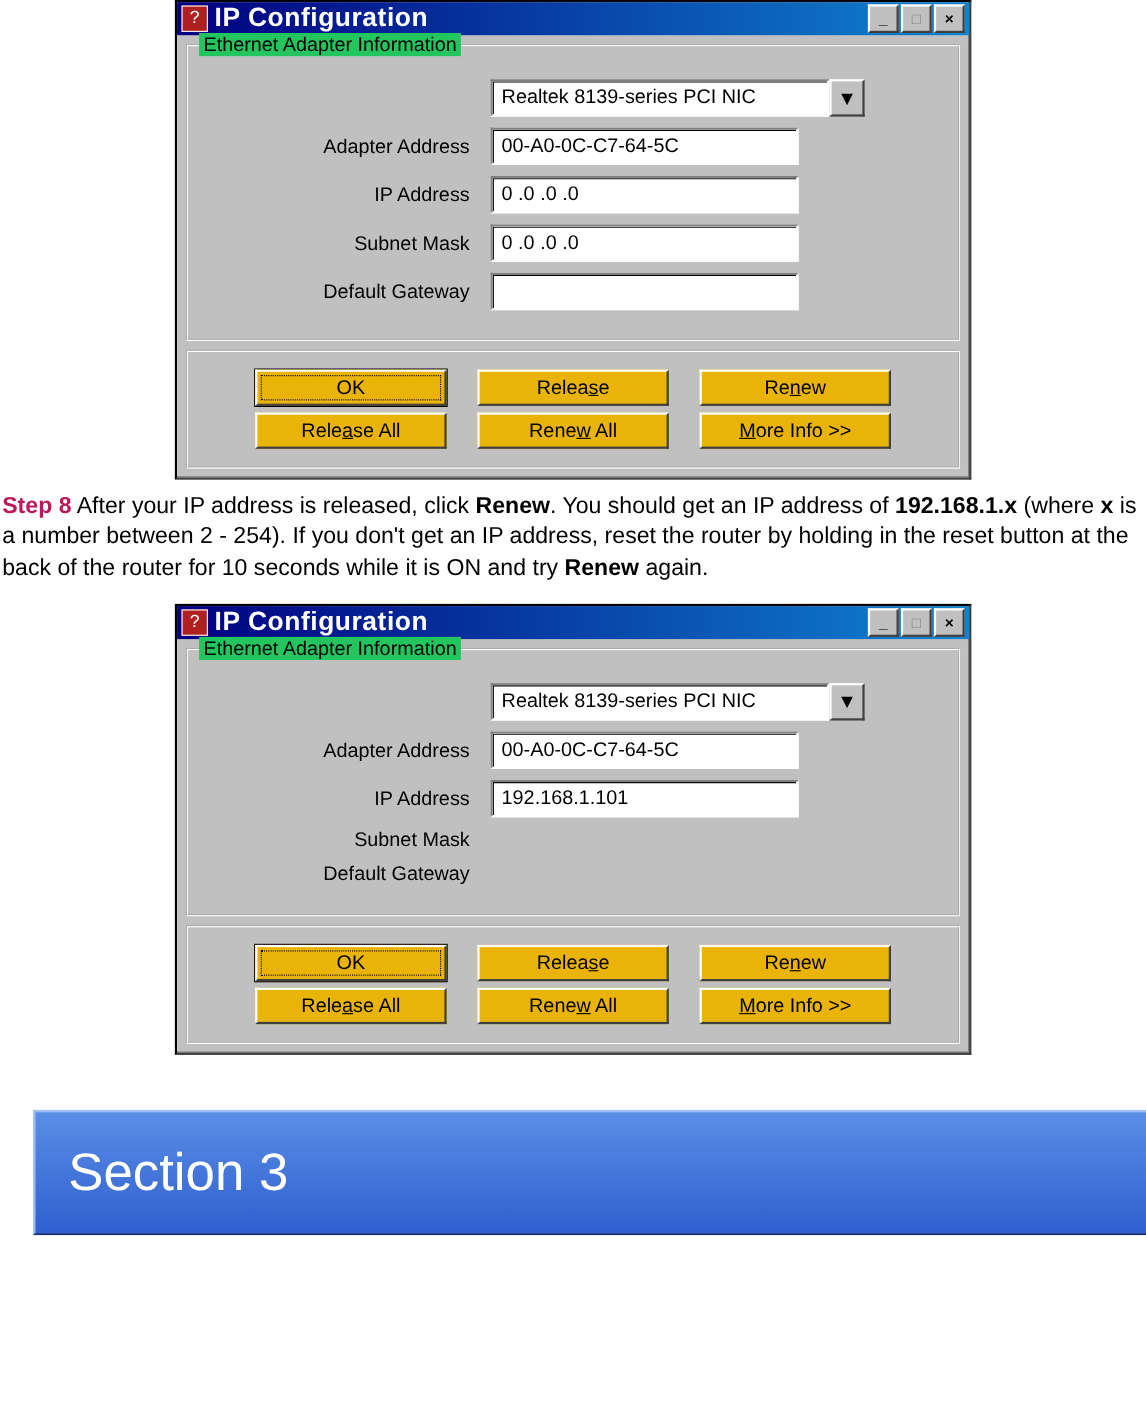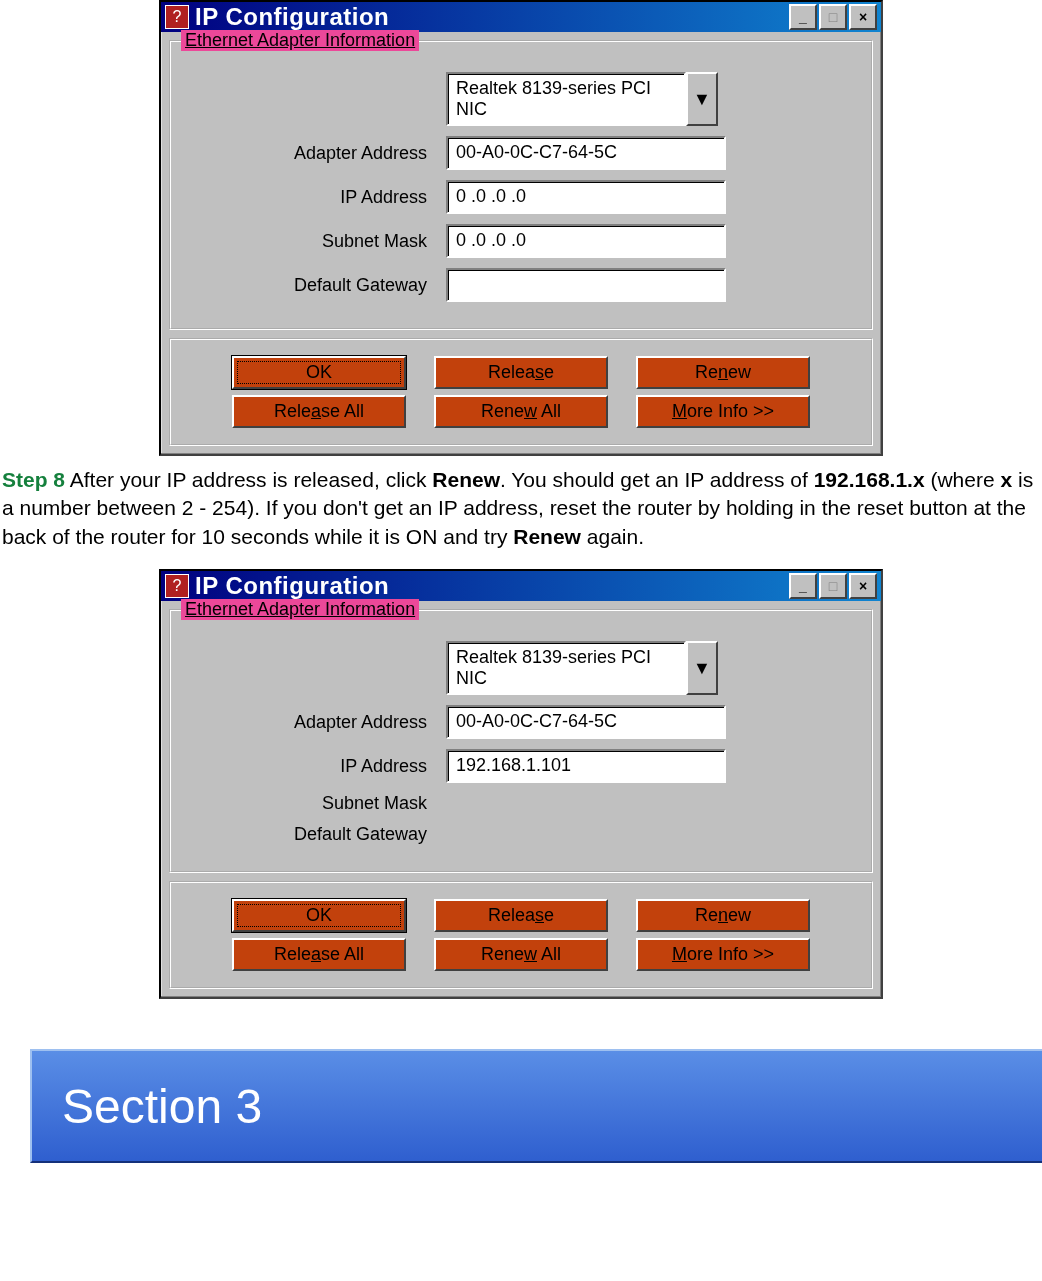--- a/index.html
+++ b/index.html
@@ -65,24 +65,23 @@
   .groupbox {
     border: 2px groove #fff;
     margin: 4px 0 8px 0;
     padding: 20px 16px 16px 16px;
     position: relative;
   }
   .groupbox-title {
     position: absolute;
     top: -12px;
     left: 10px;
-    background: #ec4899;
+    background: #22c55e;
     padding: 0 4px;
     font-size: 18px;
-    text-decoration: underline;
   }
   .row {
     display: flex;
     align-items: center;
     margin: 10px 0;
   }
   .row .lbl {
     width: 240px;
     text-align: right;
     padding-right: 19px;
@@ -94,21 +93,21 @@
     border-right-color:#fff;
     border-bottom-color:#fff;
     box-shadow: inset 1px 1px 0 #000;
     padding: 4px 8px;
     font-size: 18px;
     min-height: 22px;
     text-align:left;
   }
   .adapter-select {
     display:flex;align-items:stretch;
-    width: 272px;
+    width: 340px;
   }
   .adapter-select .sunken { flex:1; text-align:left; }
   .dropdown-btn {
     width:28px;
     background:#c0c0c0;
     border:2px solid #fff;
     border-right-color:#404040;
     border-bottom-color:#404040;
     display:flex;align-items:center;justify-content:center;
   }
@@ -120,42 +119,42 @@
   .btnrow {
     display:flex;
     justify-content:center;
     gap: 28px;
     margin: 6px 0;
   }
   .btn {
     width: 170px;
     padding: 4px 0;
     text-align:center;
-    background:#c2410c;
+    background:#eab308;
     border:2px solid #fff;
     border-right-color:#404040;
     border-bottom-color:#404040;
     font-size:18px;
     cursor:default;
   }
   .btn.default {
     outline:1px dotted #000;
     outline-offset:-6px;
     box-shadow: 0 0 0 1px #000;
   }
   .u { text-decoration: underline; }
   .blurred { filter: blur(0.6px); }
 
   
   .instructions {
     padding: 0 2px 18px 2px;
     font-size: 21px;
     line-height: 1.35;
   }
-  .step-label { color:#15803d; font-weight:bold; }
+  .step-label { color:#be185d; font-weight:bold; }
   .instructions b { font-weight:bold; }
 
   
   .section-banner {
     margin: 50px 0 0 30px;
     width: 980px;
     height: 110px;
     background: linear-gradient(to bottom, #5a8ee6 0%, #2f5fcf 100%);
     border-top: 2px solid #9ec0f0;
     border-left: 2px solid #9ec0f0;

